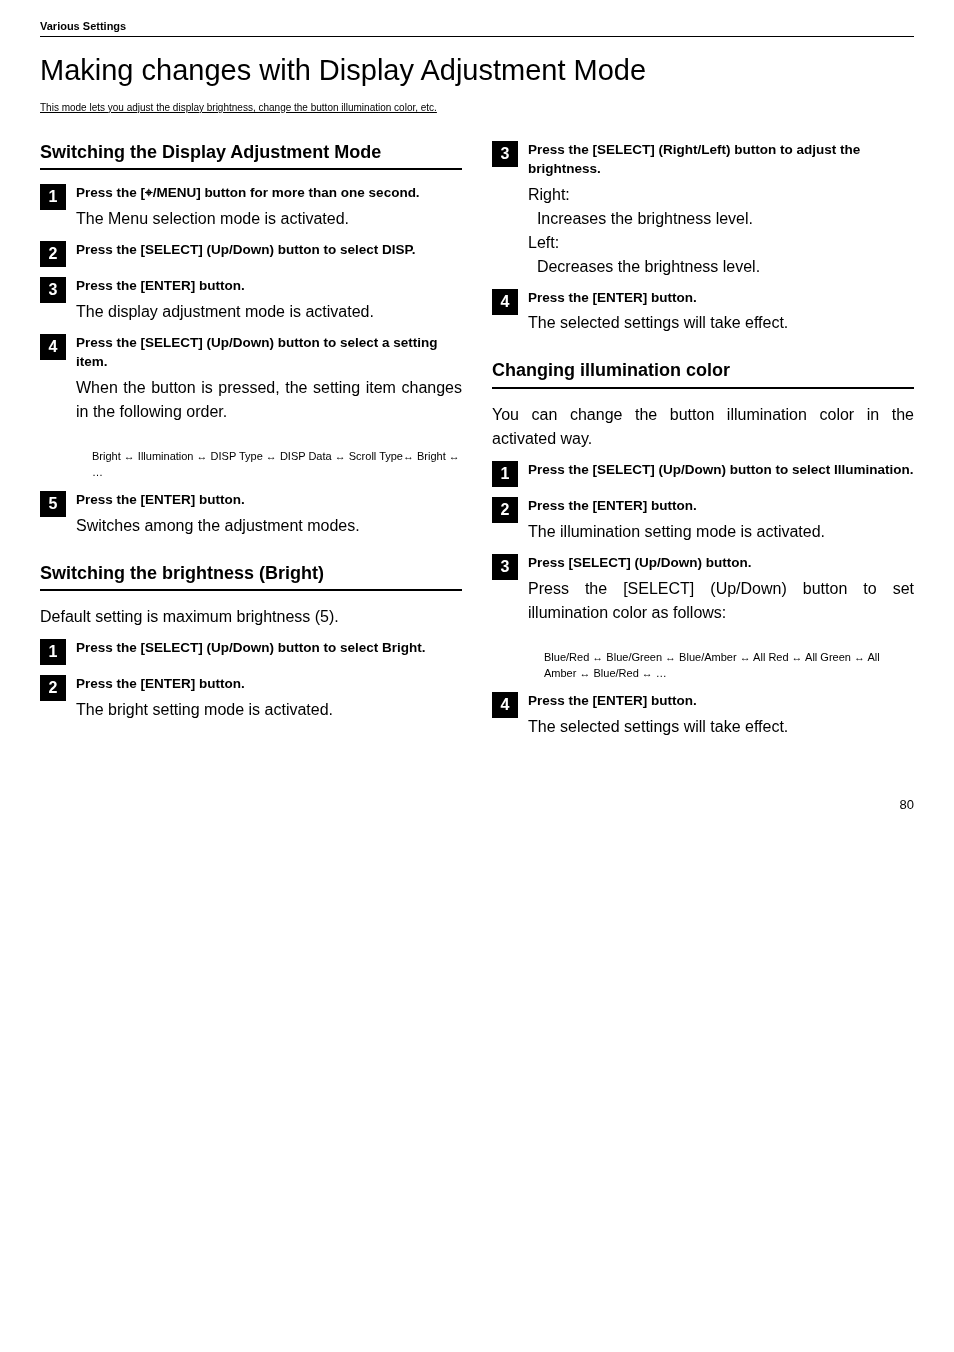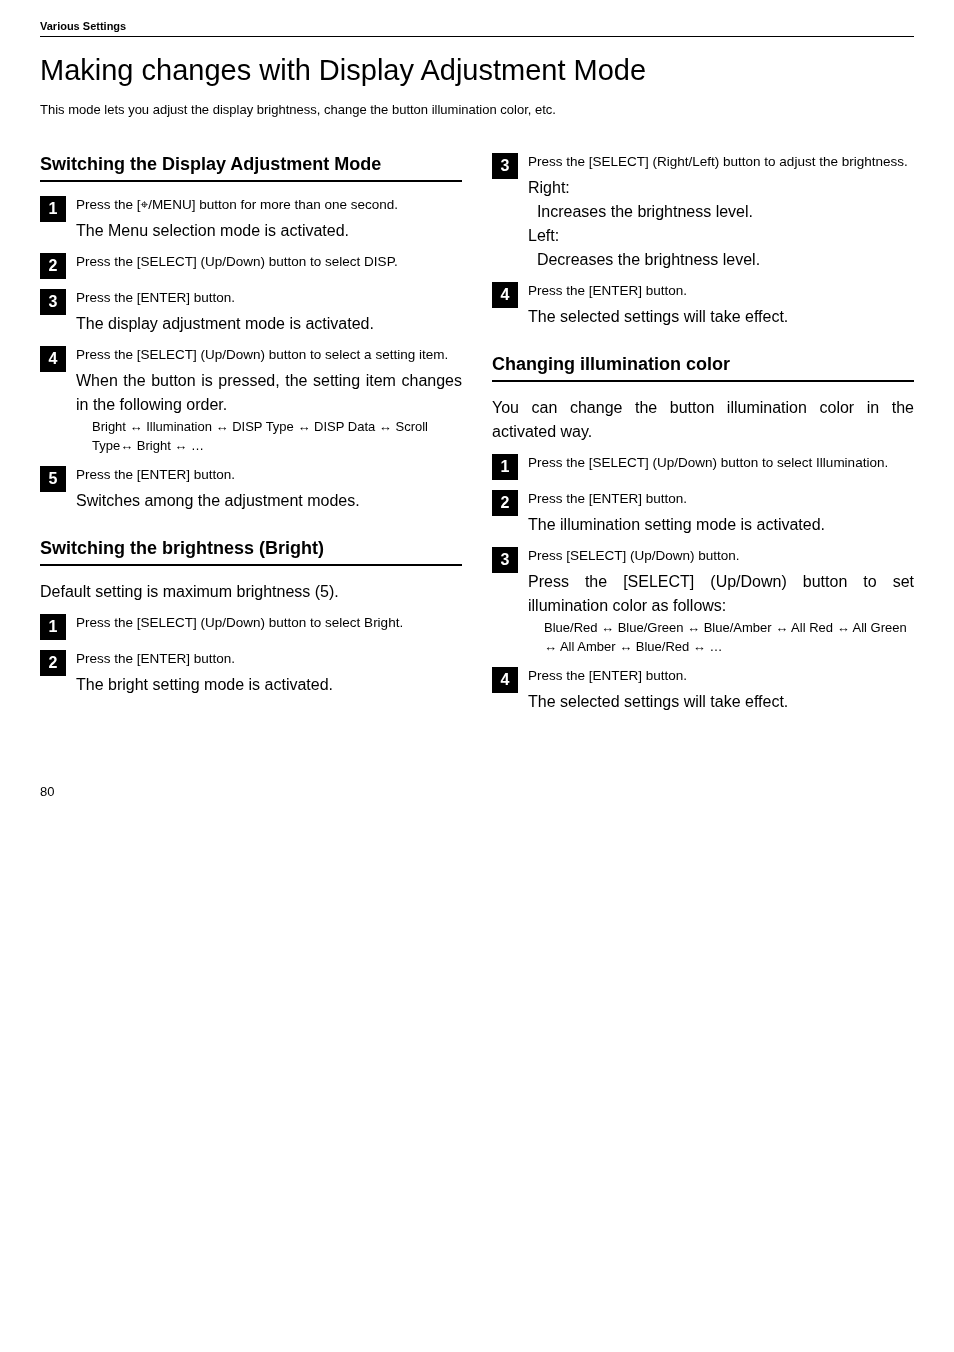--- a/index.html
+++ b/index.html
@@ -19,22 +19,23 @@
       padding-bottom: 4px;
       margin-bottom: 16px;
     }
     h1 {
       font-size: 29px;
       font-weight: normal;
       margin-bottom: 14px;
       line-height: 1.2;
     }
     .intro {
-      font-size: 13px;
-      margin-bottom: 36px;
+      font-size: 10px;
+      margin-bottom: 28px;
+      text-decoration: underline;
     }
     .two-col {
       display: flex;
       gap: 30px;
       justify-content: flex-end;
     }
     .col-left {
       flex: 1;
     }
     .col-right {
@@ -68,38 +69,40 @@
       height: 26px;
       min-width: 26px;
       min-height: 26px;
       margin-right: 10px;
       margin-top: 0px;
     }
     .step-content {
       flex: 1;
     }
     .step-title {
-      font-weight: normal;
+      font-weight: bold;
       font-size: 13.5px;
       line-height: 1.4;
     }
     .step-body {
       font-size: 16px;
       margin-top: 4px;
       line-height: 1.5;
       text-align: justify;
     }
     .step-indent {
       margin-left: 16px;
+      font-size: 11px;
+      line-height: 1.5;
+      margin-top: 24px;
+    }
+    .page-num {
+      margin-top: 34px;
       font-size: 13px;
-      line-height: 1.5;
-    }
-    .page-num {
-      margin-top: 46px;
-      font-size: 13px;
+      text-align: right;
     }
   </style>
 </head>
 <body>
 
 <div class="top-bar">
   <span>Various Settings</span>
 </div>
 
 <h1>Making changes with Display Adjustment Mode</h1>

